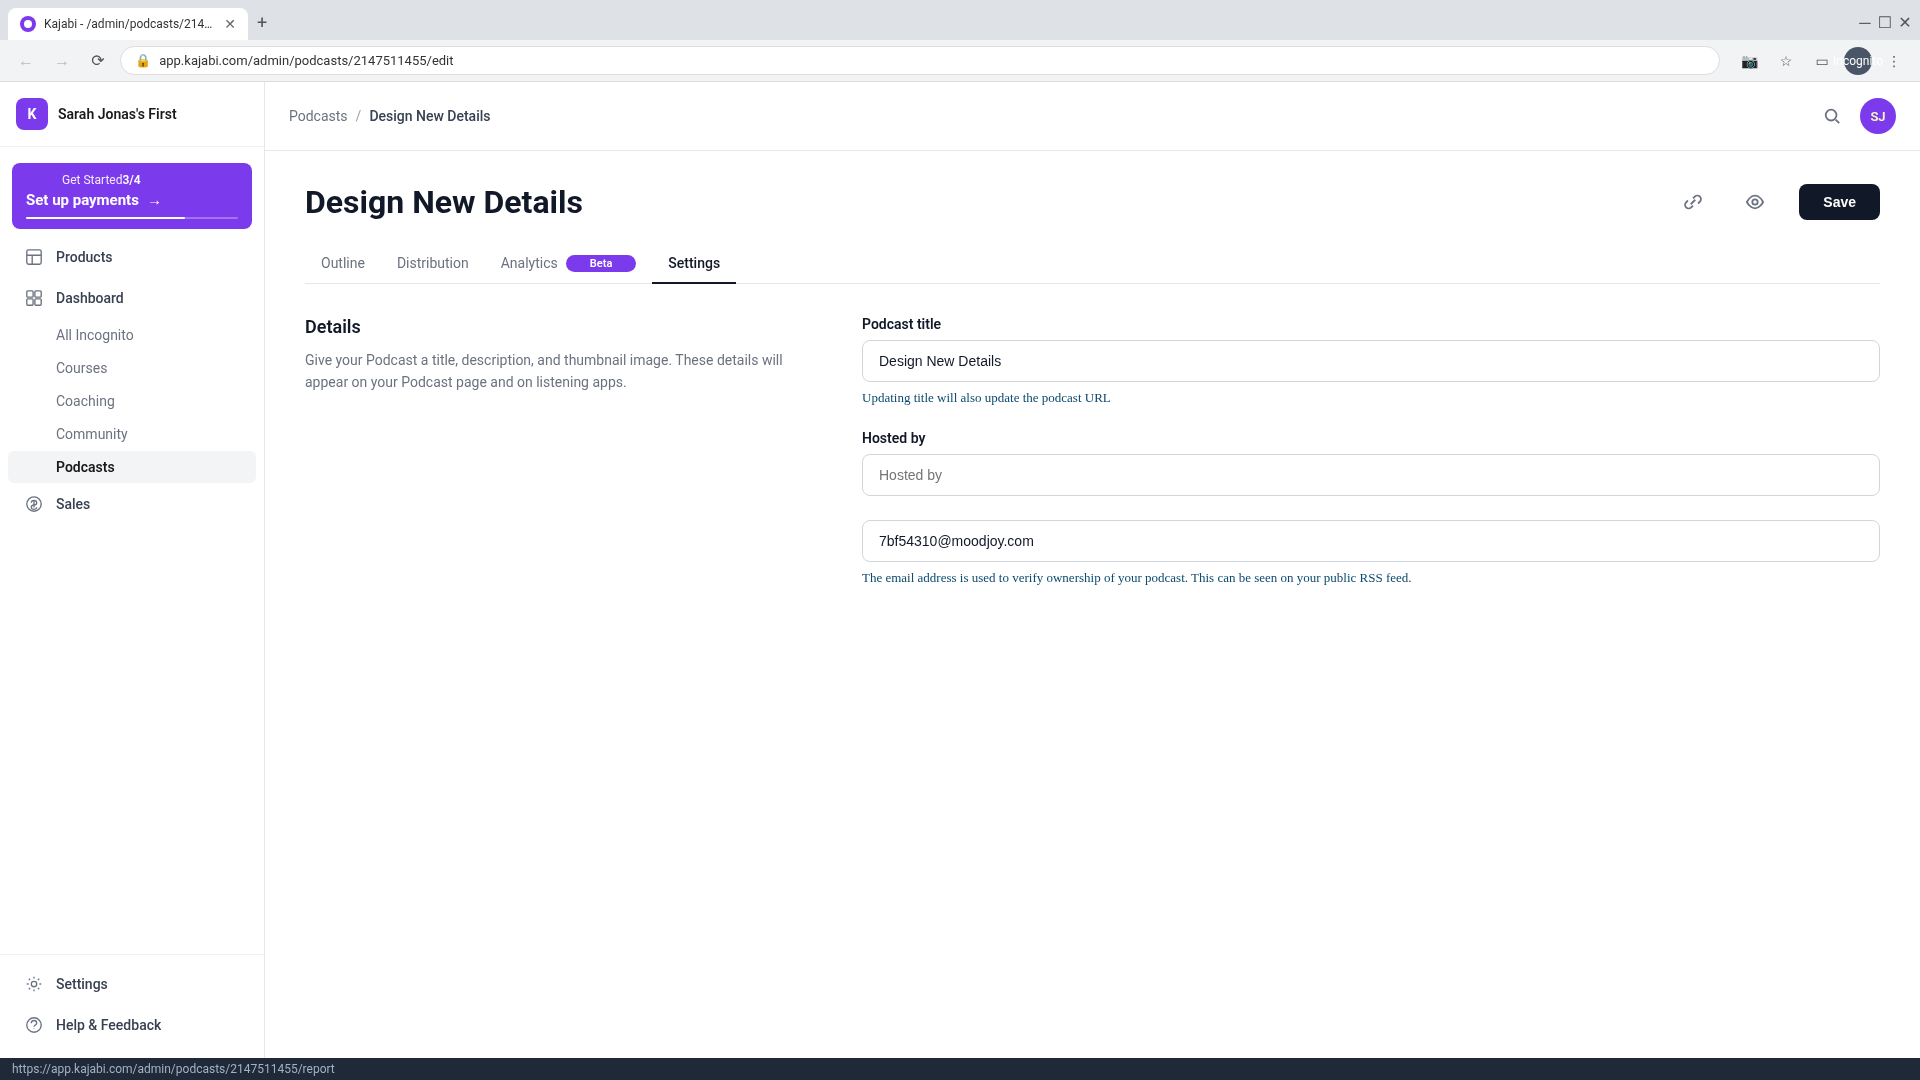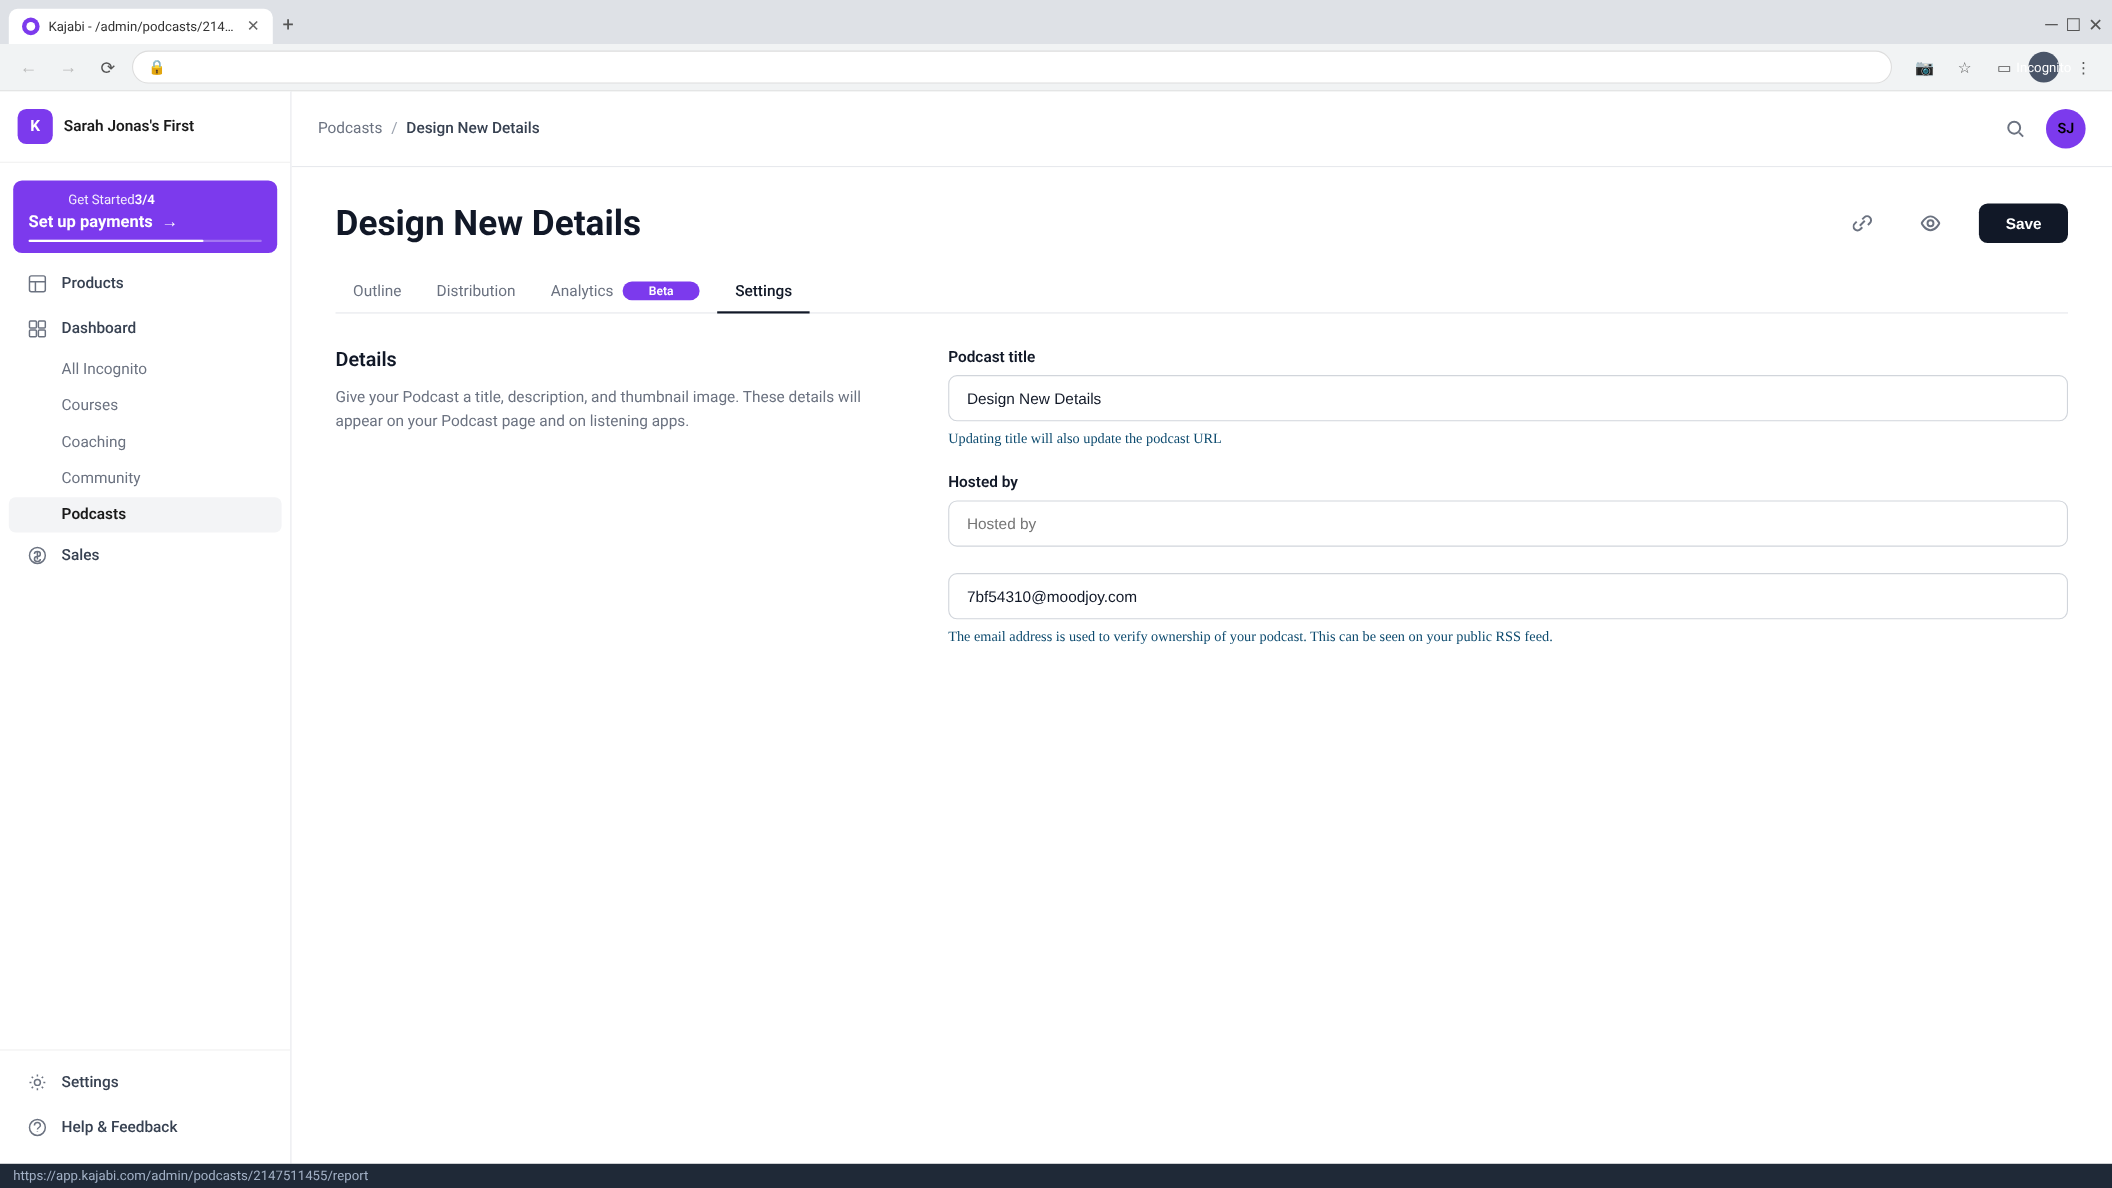--- a/index.html
+++ b/index.html
@@ -59,36 +59,36 @@
     .main { flex: 1; display: flex; flex-direction: column; overflow: hidden; }
 
     
     .topbar { display: flex; align-items: center; justify-content: space-between; padding: 16px 24px; background: white; border-bottom: 1px solid #e5e7eb; flex-shrink: 0; }
     .breadcrumb { display: flex; align-items: center; gap: 8px; font-size: 14px; color: #6b7280; }
     .breadcrumb-link { color: #6b7280; cursor: pointer; }
     .breadcrumb-sep { color: #9ca3af; }
     .breadcrumb-current { color: #374151; font-weight: 500; }
     .topbar-right { display: flex; align-items: center; gap: 12px; }
     .search-btn { width: 32px; height: 32px; border-radius: 50%; display: flex; align-items: center; justify-content: center; cursor: pointer; color: #6b7280; }
-    .avatar { width: 36px; height: 36px; border-radius: 50%; background: #7c3aed; display: flex; align-items: center; justify-content: center; color: #000000; font-size: 13px; font-weight: 600; cursor: pointer; }
+    .avatar { width: 36px; height: 36px; border-radius: 50%; background: #7c3aed; display: flex; align-items: center; justify-content: center; color: #fef9c3; font-size: 13px; font-weight: 600; cursor: pointer; }
 
     
     .content-area { flex: 1; overflow-y: auto; padding: 32px 40px; background: white; }
     .content-area::-webkit-scrollbar { width: 6px; }
     .content-area::-webkit-scrollbar-thumb { background: #d1d5db; border-radius: 3px; }
 
     .page-header { display: flex; align-items: center; justify-content: space-between; margin-bottom: 24px; }
     .page-title { font-size: 32px; font-weight: 700; color: #111827; }
     .header-actions { display: flex; align-items: center; gap: 26px; }
     .icon-btn { width: 36px; height: 36px; border-radius: 6px; display: flex; align-items: center; justify-content: center; cursor: pointer; color: #6b7280; border: none; background: transparent; }
     .save-btn { background: #111827; color: white; border: none; padding: 10px 24px; border-radius: 8px; font-size: 14px; font-weight: 600; cursor: pointer; }
 
     
     .tabs { display: flex; gap: 0; border-bottom: 1px solid #e5e7eb; margin-bottom: 32px; }
-    .tab-item { padding: 10px 16px; font-size: 14px; color: #6b7280; cursor: pointer; border-bottom: 2px solid transparent; margin-bottom: -1px; display: flex; align-items: center; gap: 8px; }
+    .tab-item { padding: 10px 16px; font-size: 14px; color: #6b7280; cursor: pointer; border-bottom: 2px solid transparent; margin-bottom: -1px; display: flex; gap: 8px; }
     .tab-item.active { color: #111827; border-bottom-color: #111827; font-weight: 500; }
     .beta-badge { background: #7c3aed; color: white; font-size: 11px; font-weight: 600; padding: 2px 24px; border-radius: 12px; }
 
     
     .form-layout { display: grid; grid-template-columns: 1fr 2fr; gap: 48px; }
     .form-left h2 { font-size: 18px; font-weight: 600; color: #111827; margin-bottom: 12px; }
     .form-left p { font-size: 14px; color: #6b7280; line-height: 1.6; }
 
     .form-right { display: flex; flex-direction: column; gap: 24px; }
     .form-group { display: flex; flex-direction: column; gap: 8px; }
@@ -118,20 +118,21 @@
       <div style="width:14px;height:14px;display:flex;align-items:center;justify-content:center;color:#555;cursor:pointer;">☐</div>
       <div style="width:14px;height:14px;display:flex;align-items:center;justify-content:center;color:#555;cursor:pointer;">✕</div>
     </div>
   </div>
   <div class="address-bar">
     <div class="nav-btn disabled">←</div>
     <div class="nav-btn disabled">→</div>
     <div class="nav-btn">⟳</div>
     <div class="url-bar">
       <span style="color:#555;font-size:13px;">🔒</span>
+      <span class="url-text">app.kajabi.com/admin/podcasts/2147511455/edit</span>
     </div>
     <div class="address-icons">
       <div class="addr-icon" title="camera off">📷</div>
       <div class="addr-icon">☆</div>
       <div class="addr-icon">▭</div>
       <div class="profile-btn">Incognito</div>
       <div class="addr-icon">⋮</div>
     </div>
   </div>
 </div>

